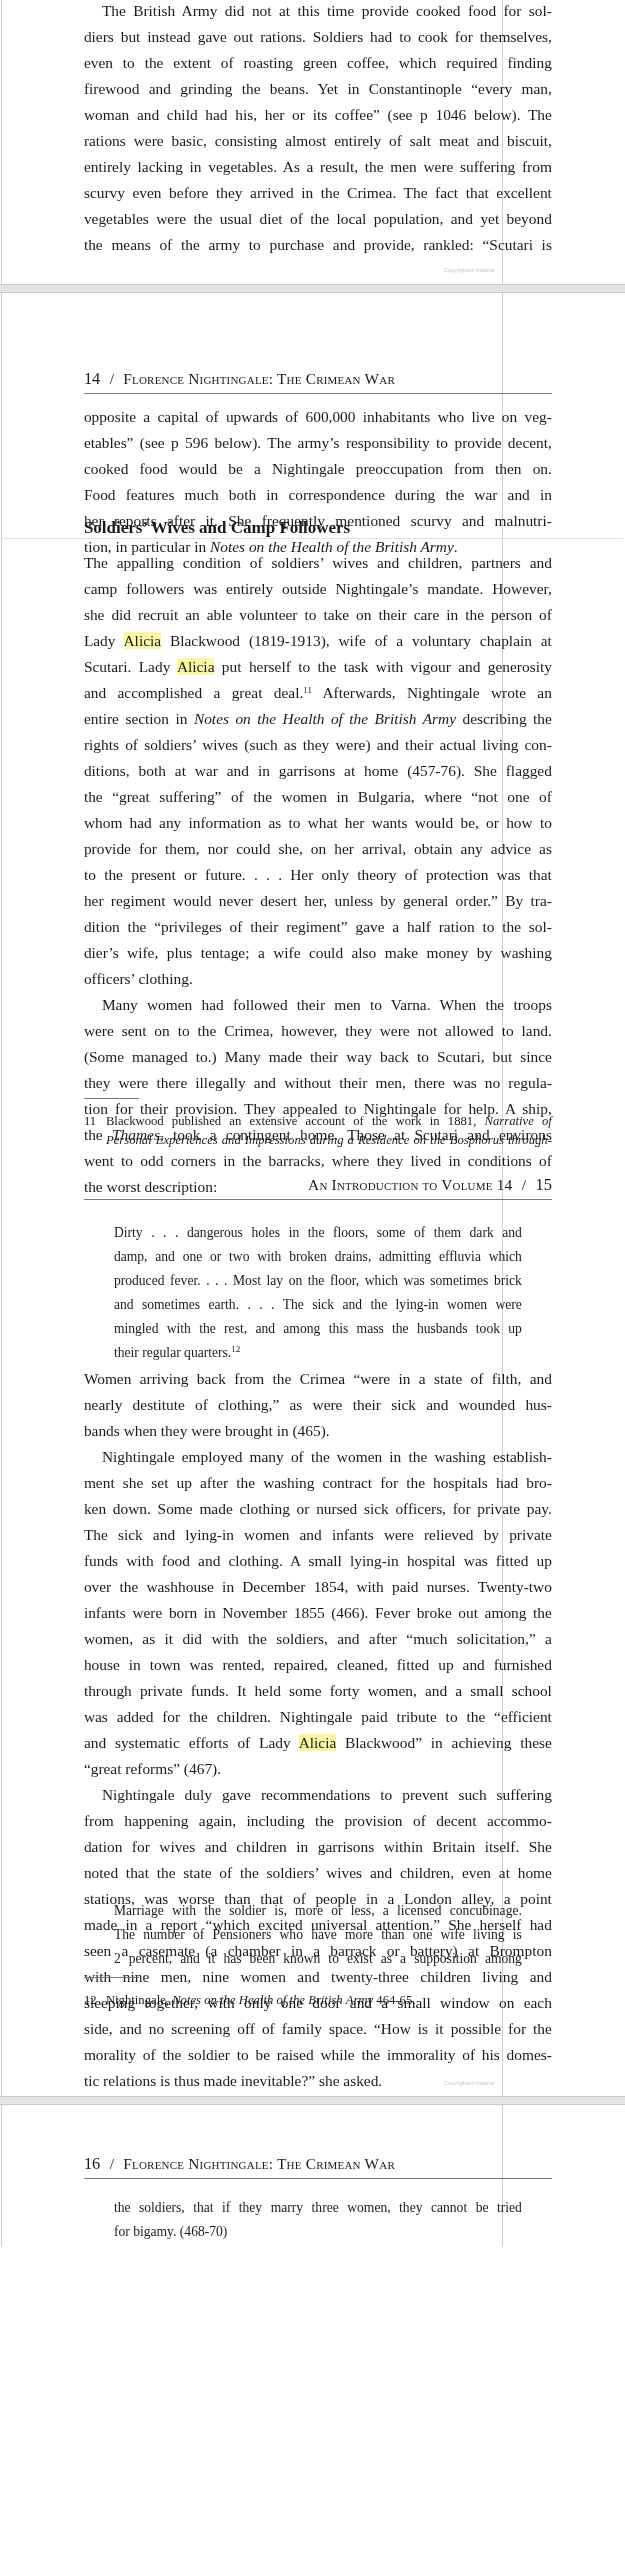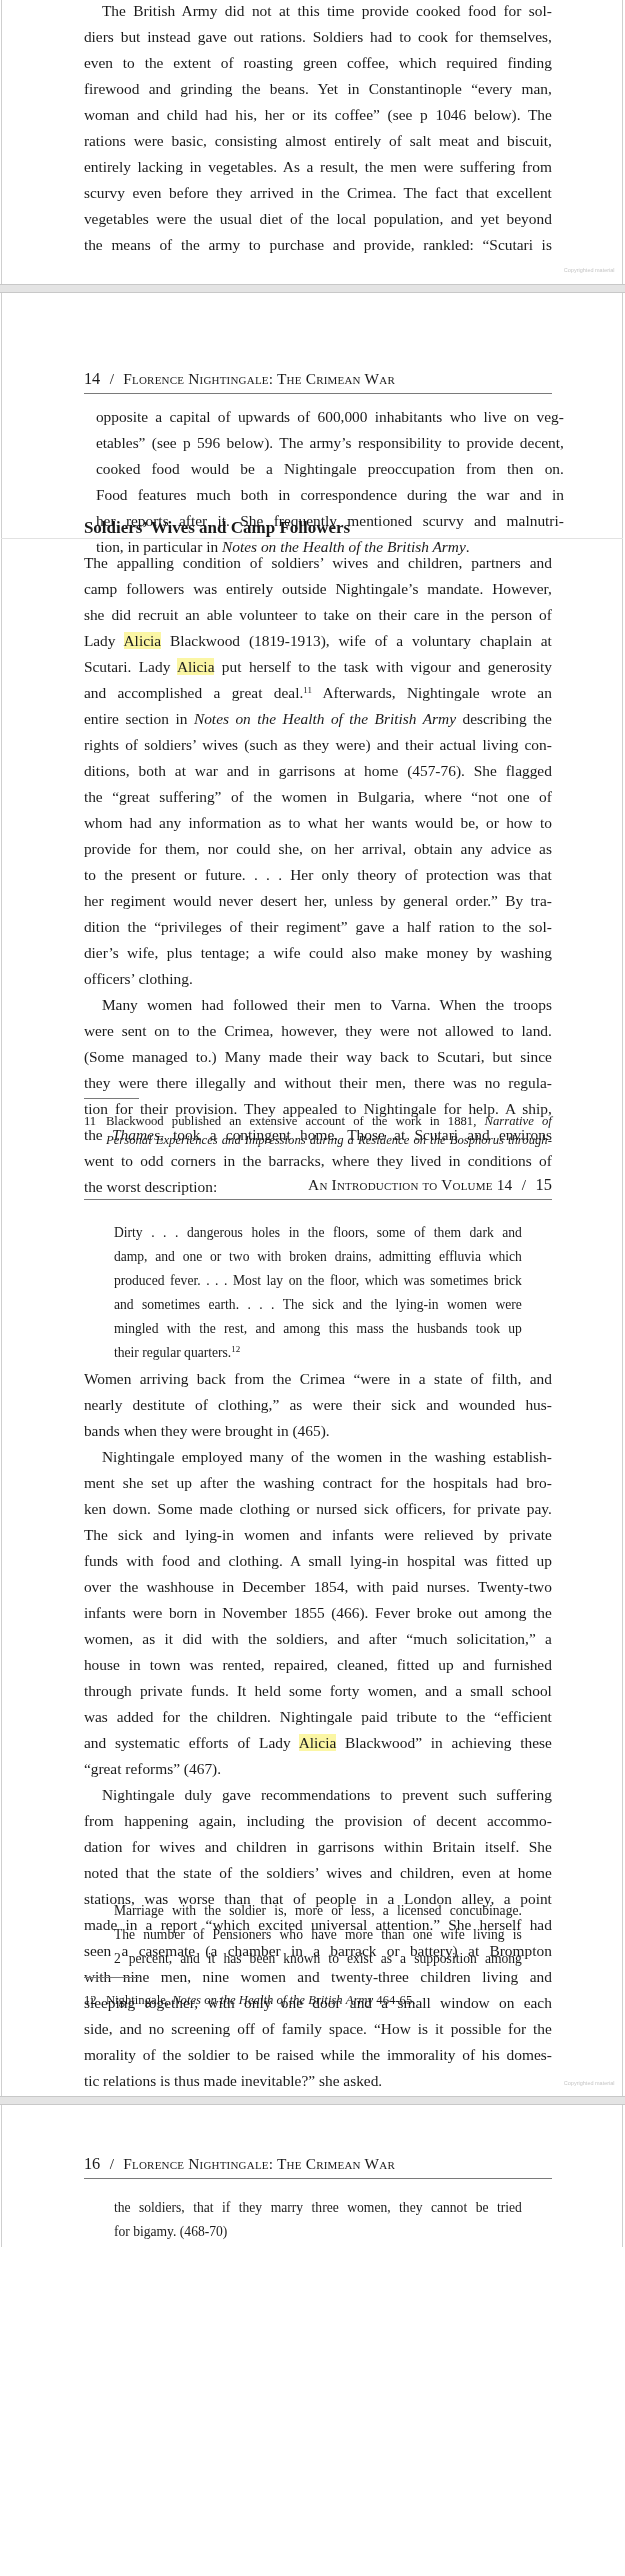--- a/index.html
+++ b/index.html
@@ -1,21 +1,21 @@
 <!DOCTYPE html>
 <html style="font-size:14.5px"><head>
 <meta charset="utf-8">
 <style>
   html, body { margin: 0; padding: 0; background: #ffffff; }
   body { width: 625px; height: 2576px; position: relative; overflow: hidden;
          font-family: "Liberation Serif", "DejaVu Serif", serif; color: #1a1a1a; }
   .viewer { position: absolute; left: 0; top: 0; width: 625px; height: 2576px; background: #ffffff; }
   .gap { position: absolute; left: 0; width: 625px; background: #e4e4e4;
          border-top: 0.9px solid #c8c8c8; border-bottom: 0.9px solid #c8c8c8; box-sizing: border-box; }
-  .page { position: absolute; left: 0.9px; width: 622px; background: #fff;
+  .page { position: absolute; left: 0.9px; width: 502px; background: #fff;
           border-left: 0.9px solid #cfcfcf; border-right: 0.9px solid #cfcfcf; box-sizing: border-box; }
   .seam { position: absolute; left: 0.9px; width: 622px; height: 0.9px; background: #e2e2e2; }
   .block { position: absolute; left: 82px; width: 468px; }
   .p { font-size: 15.4px; line-height: 26px; text-align: justify; margin: 0; }
   .p.indent { text-indent: 18px; }
   .p.last { text-align-last: left; }
   .p.full { text-align-last: justify; }
   .bq { position: absolute; left: 112px; width: 408px; font-size: 13.6px; line-height: 24px;
         text-align: justify; margin: 0; }
   .bq.full { text-align-last: justify; }
@@ -62,21 +62,21 @@
   <div class="gap" style="top:284px; height:9px;"></div>
 
   <div class="page" style="top:293px; height:1803px;">
 
     <div class="running left" style="top:76px;">
       <span class="num">14</span>
       <span style="margin:0 5.5px;">/</span>
       <span class="title">Florence Nightingale: The Crimean War</span>
     </div>
 
-    <div class="block" style="top:111px;margin-left:12px;">
+    <div class="block" style="top:111px;">
       <p class="p full">opposite a capital of upwards of 600,000 inhabitants who live on veg-</p>
       <p class="p full">etables” (see p 596 below). The army’s responsibility to provide decent,</p>
       <p class="p full">cooked food would be a Nightingale preoccupation from then on.</p>
       <p class="p full">Food features much both in correspondence during the war and in</p>
       <p class="p full">her reports after it. She frequently mentioned scurvy and malnutri-</p>
       <p class="p last"><span>tion, in particular in </span><i>Notes on the Health of the British Army</i><span>.</span></p>
     </div>
 
     <div class="heading" style="top:224px;">Soldiers’ Wives and Camp Followers</div>
 

